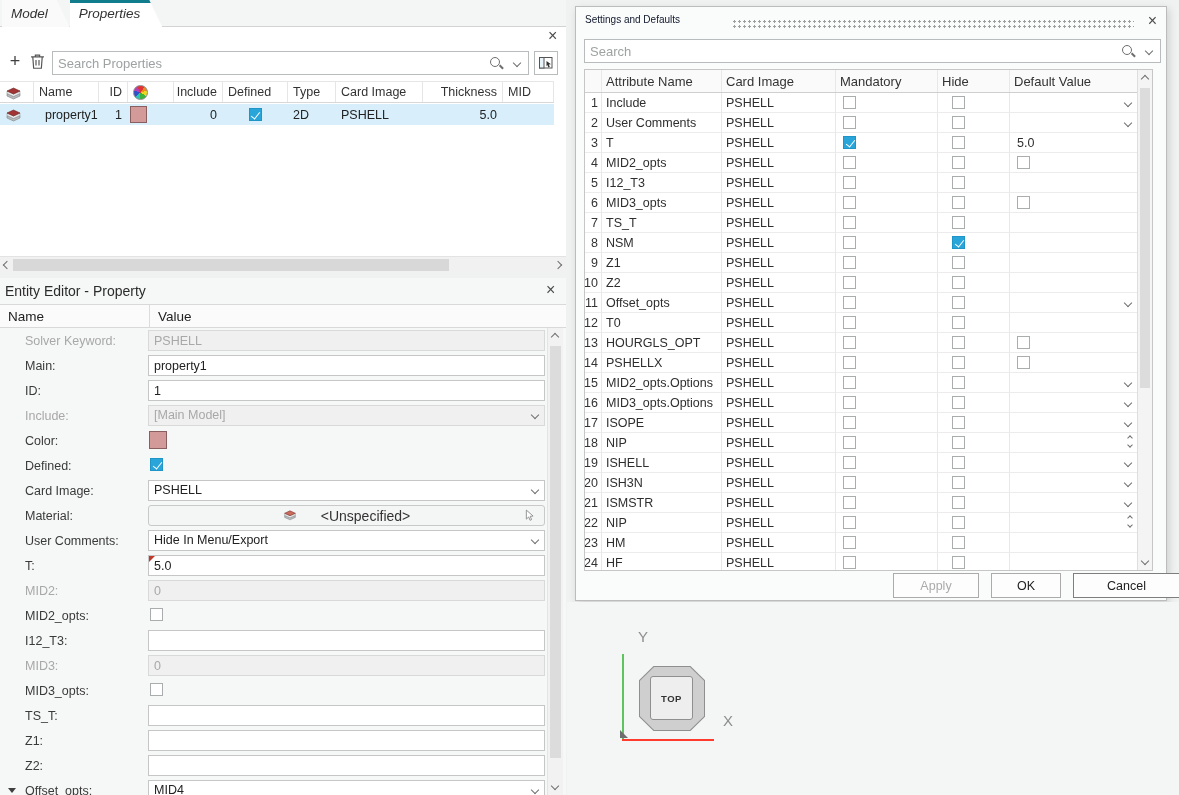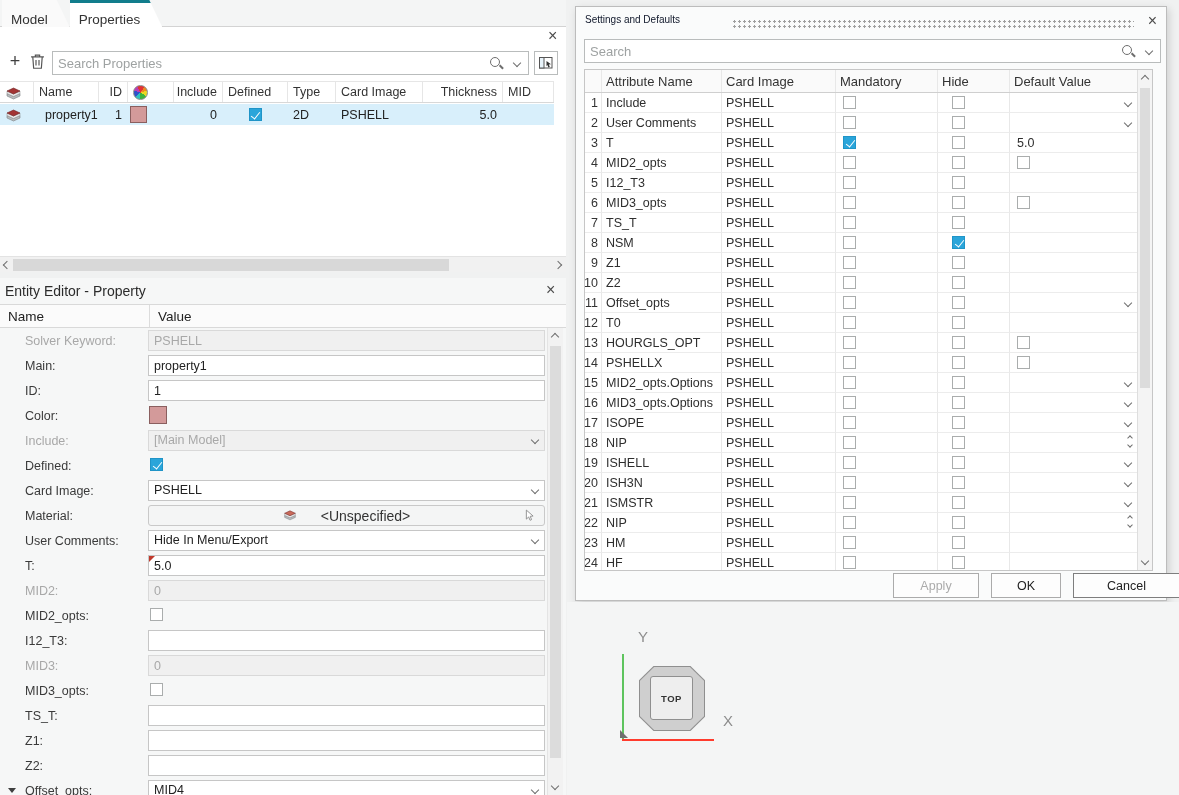--- a/index.html
+++ b/index.html
@@ -17,22 +17,22 @@
   .cb.checked { background:#2aa5da; border-color:#1f94c7; }
   .cb.checked::after { content:""; position:absolute; left:3.5px; top:0.5px; width:4px; height:8px;
     border-right:1.8px solid #fff; border-bottom:1.8px solid #fff; transform:rotate(38deg); }
   .mag { position:absolute; width:10px; height:10px; border:1.5px solid #6e6e6e; border-radius:50%; }
   .mag::after { content:""; position:absolute; width:5px; height:1.6px; background:#6e6e6e; right:-4.5px; bottom:-1.5px; transform:rotate(45deg); }
   .xclose { position:absolute; font-size:16px; line-height:14px; color:#4d4d4d; font-weight:400; }
 
   
   .tl-panel { position:absolute; left:0; top:0; width:566px; height:272px; background:#fff; }
   .tabbar { position:absolute; left:0; top:0; width:566px; height:27px; background:#f4f5f5; border-bottom:1px solid #d3d3d3; display:flex; padding-left:2px; }
-  .tab { position:relative; height:27px; padding:0 22px 0 9px; display:flex; align-items:flex-end; font-size:13.5px; color:#333;
-    clip-path:polygon(0 0, calc(100% - 13px) 0, 100% 100%, 0 100%); background:#fafafa; filter:drop-shadow(1px 0 0 #c6c6c6); }
+  .tab { position:relative; height:27px; padding:0 22px 0 9px; display:flex; align-items:center; font-size:13.5px; color:#333;
+    clip-path:polygon(0 0, calc(100% - 13px) 0, 100% 100%, 0 100%); background:#fafafa; filter:drop-shadow(1px 0 0 #c6c6c6);font-style:italic; }
   .tab.active { background:#fff; }
   .tab-accent { position:absolute; left:0; top:0; width:100%; height:3px; background:#117d8c; }
   .tl-toolbar { position:absolute; left:0; top:47px; width:566px; height:32px; }
   .btn-plus { position:absolute; left:6px; top:3px; width:18px; height:22px; font-size:18px; color:#3f3f3f; text-align:center; line-height:22px; }
   .btn-trash { position:absolute; left:30px; top:6px; }
   .search-box { position:absolute; border:1px solid #b9bcbc; background:#fff; height:24px; }
   .search-box input { position:absolute; left:5px; top:0; width:80%; height:22px; border:none; outline:none; font-family:"Liberation Sans",sans-serif; font-size:13px; color:#333; background:transparent; }
   .search-box input::placeholder { color:#9ea2a2; }
   .tl-search { left:52px; top:4px; width:477px; }
   .btn-cols { position:absolute; left:534px; top:4px; width:24px; height:24px; border:1px solid #b9bcbc; background:#fff; display:flex; align-items:center; justify-content:center; }
@@ -227,26 +227,26 @@
         </div>
         <div class="ee-row">
           <span class="ee-label">Main:</span>
           <input class="ee-field" value="property1" style="">
         </div>
         <div class="ee-row">
           <span class="ee-label">ID:</span>
           <input class="ee-field" value="1" style="">
         </div>
         <div class="ee-row">
+          <span class="ee-label dis">Include:</span>
+          <div class="ee-field dd dis"><span>[Main Model]</span><span class="chev dd-chev"></span></div>
+        </div>
+        <div class="ee-row">
           <span class="ee-label">Color:</span>
           <span class="ee-swatch" style="background: rgb(211, 154, 154);"></span>
-        </div>
-        <div class="ee-row">
-          <span class="ee-label dis">Include:</span>
-          <div class="ee-field dd dis"><span>[Main Model]</span><span class="chev dd-chev"></span></div>
         </div>
         <div class="ee-row">
           <span class="ee-label">Defined:</span>
           <span class="cb checked"></span>
         </div>
         <div class="ee-row">
           <span class="ee-label">Card Image:</span>
           <div class="ee-field dd"><span>PSHELL</span><span class="chev dd-chev"></span></div>
         </div>
         <div class="ee-row">

